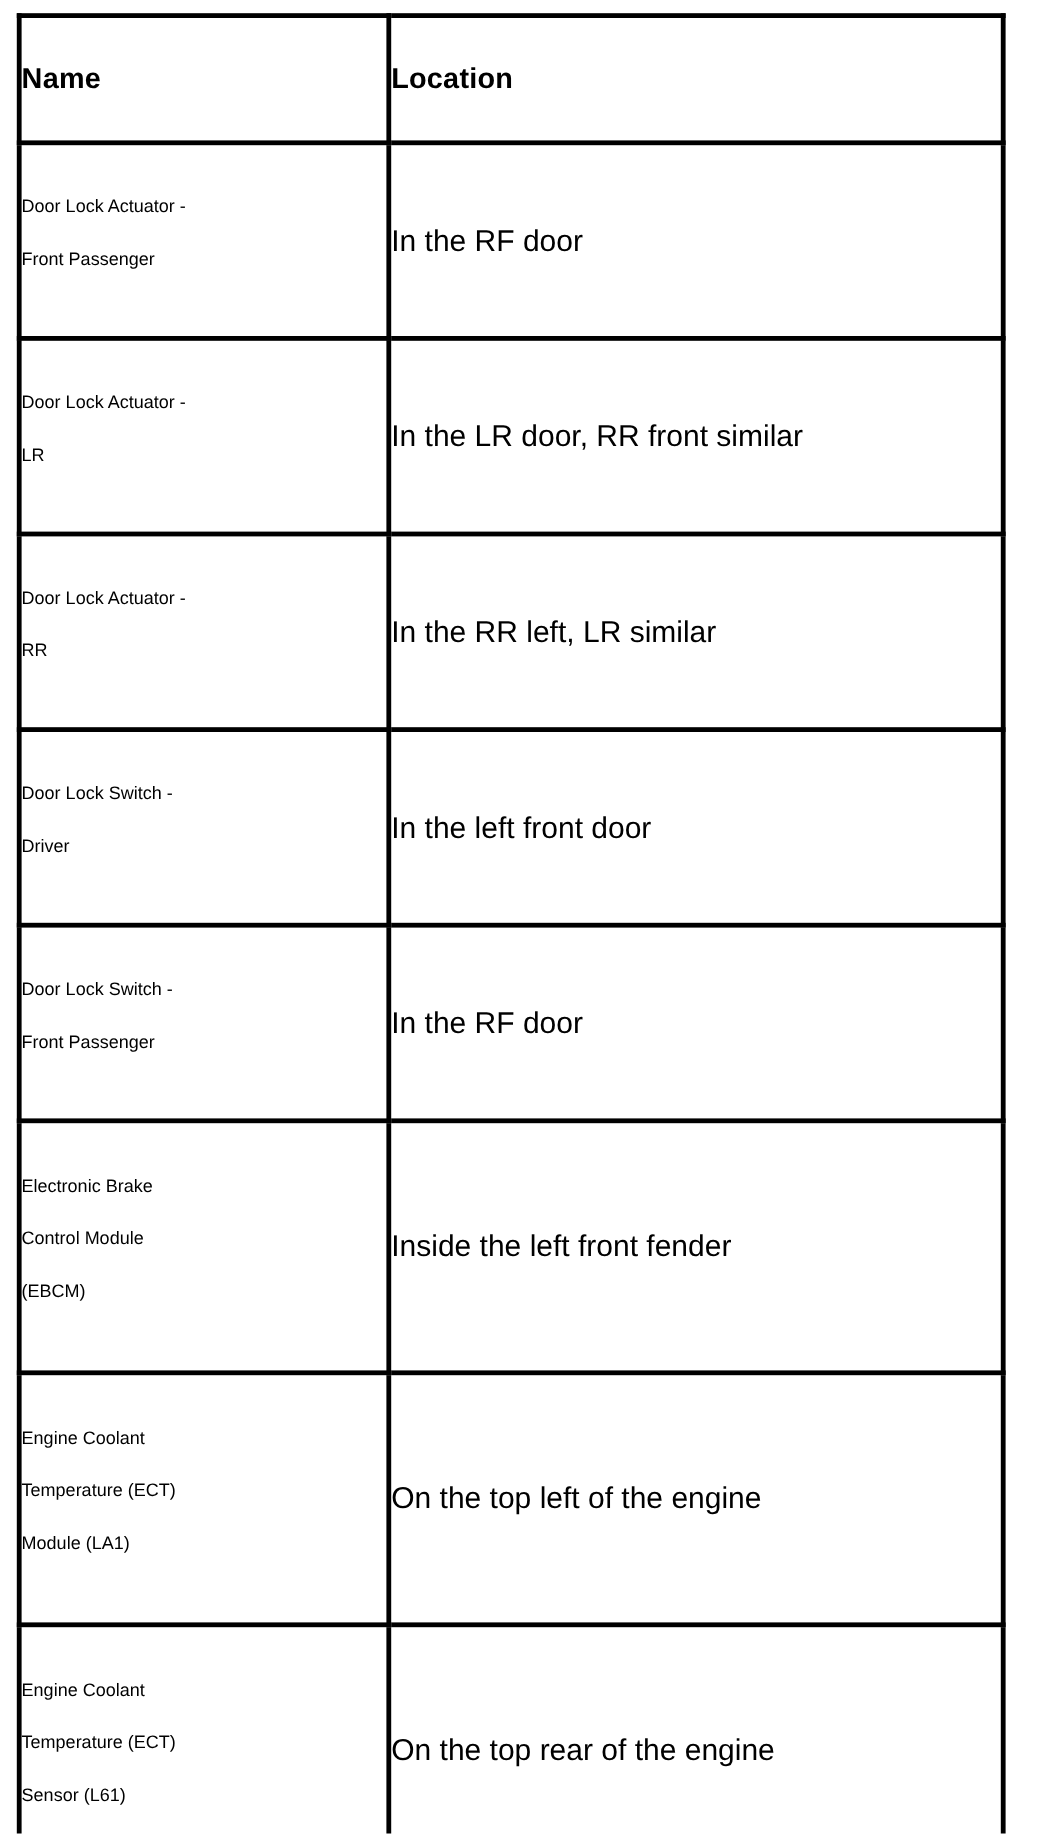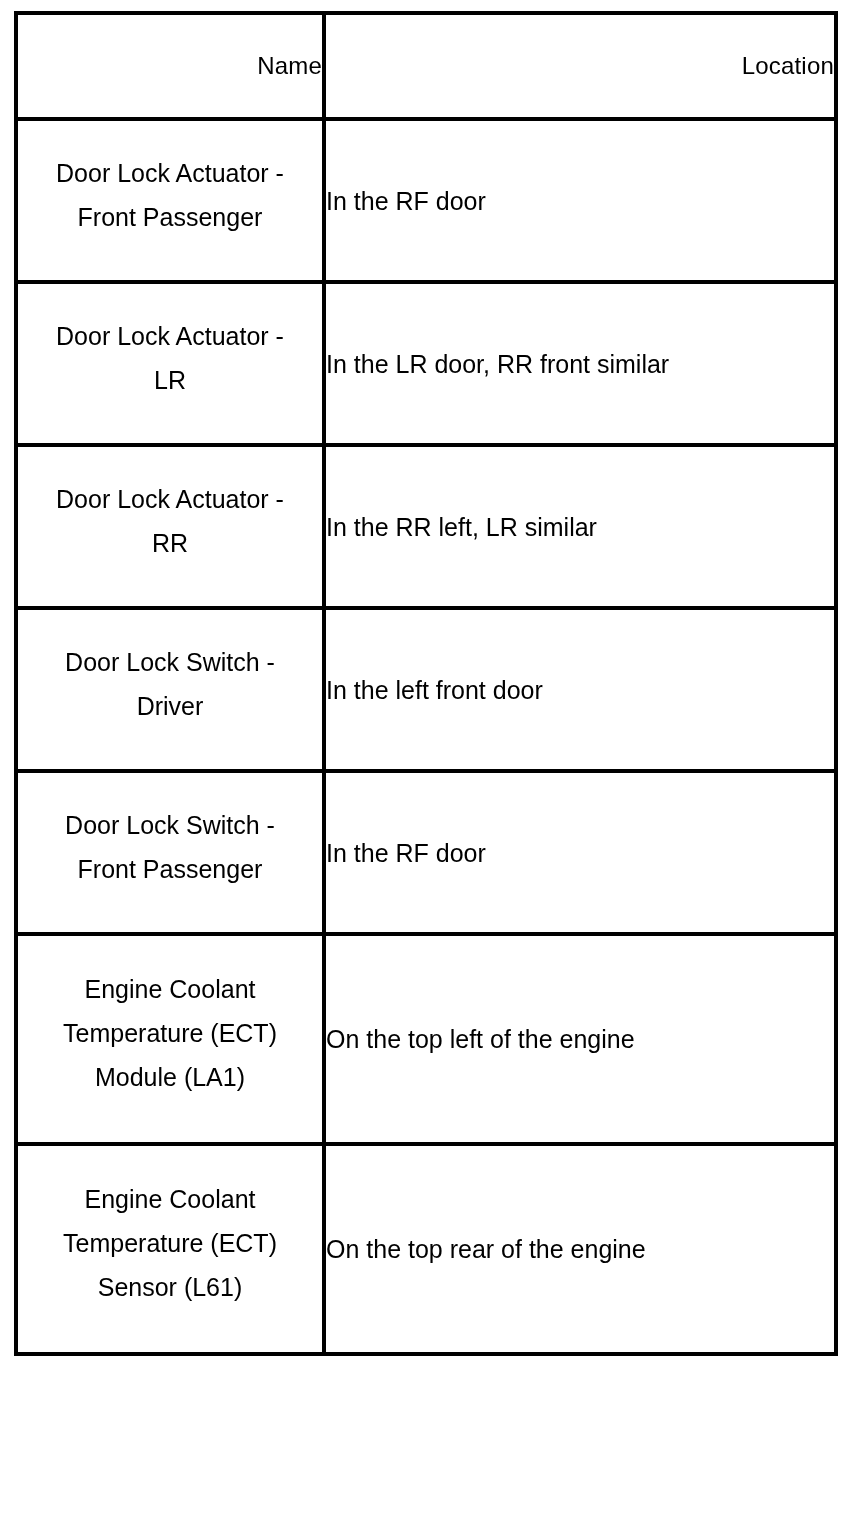--- a/index.html
+++ b/index.html
@@ -41,31 +41,31 @@
     vertical-align: middle;
   }
 
   
   col.col-name { width: 308px; }
   col.col-location { width: 512px; }
 
   
   thead th {
     height: 102px;
-    font-weight: normal;
+    font-weight: bold;
     font-size: 24px;
     letter-spacing: 0.2px;
-    text-align: right;
+    text-align: left;
     vertical-align: middle;
   }
 
   
   .cell-name {
-    text-align: center;
-    font-size: 25px;
+    text-align: left;
+    font-size: 15px;
     line-height: 44px;
     padding: 0 10px;
   }
 
   .cell-location {
     text-align: left;
     font-size: 25px;
     line-height: 32px;
     padding: 0 18px;
   }
@@ -145,20 +145,30 @@
       <tr class="rows-2">
         <td class="cell-name">
           <span class="name-stack">
             <span class="name-line">Door Lock Switch -</span>
             <span class="name-line">Front Passenger</span>
           </span>
         </td>
         <td class="cell-location">In the RF door</td>
       </tr>
 
+      <tr class="rows-3">
+        <td class="cell-name">
+          <span class="name-stack">
+            <span class="name-line">Electronic Brake</span>
+            <span class="name-line">Control Module</span>
+            <span class="name-line">(EBCM)</span>
+          </span>
+        </td>
+        <td class="cell-location">Inside the left front fender</td>
+      </tr>
 
       <tr class="rows-3">
         <td class="cell-name">
           <span class="name-stack">
             <span class="name-line">Engine Coolant</span>
             <span class="name-line">Temperature (ECT)</span>
             <span class="name-line">Module (LA1)</span>
           </span>
         </td>
         <td class="cell-location">On the top left of the engine</td>

